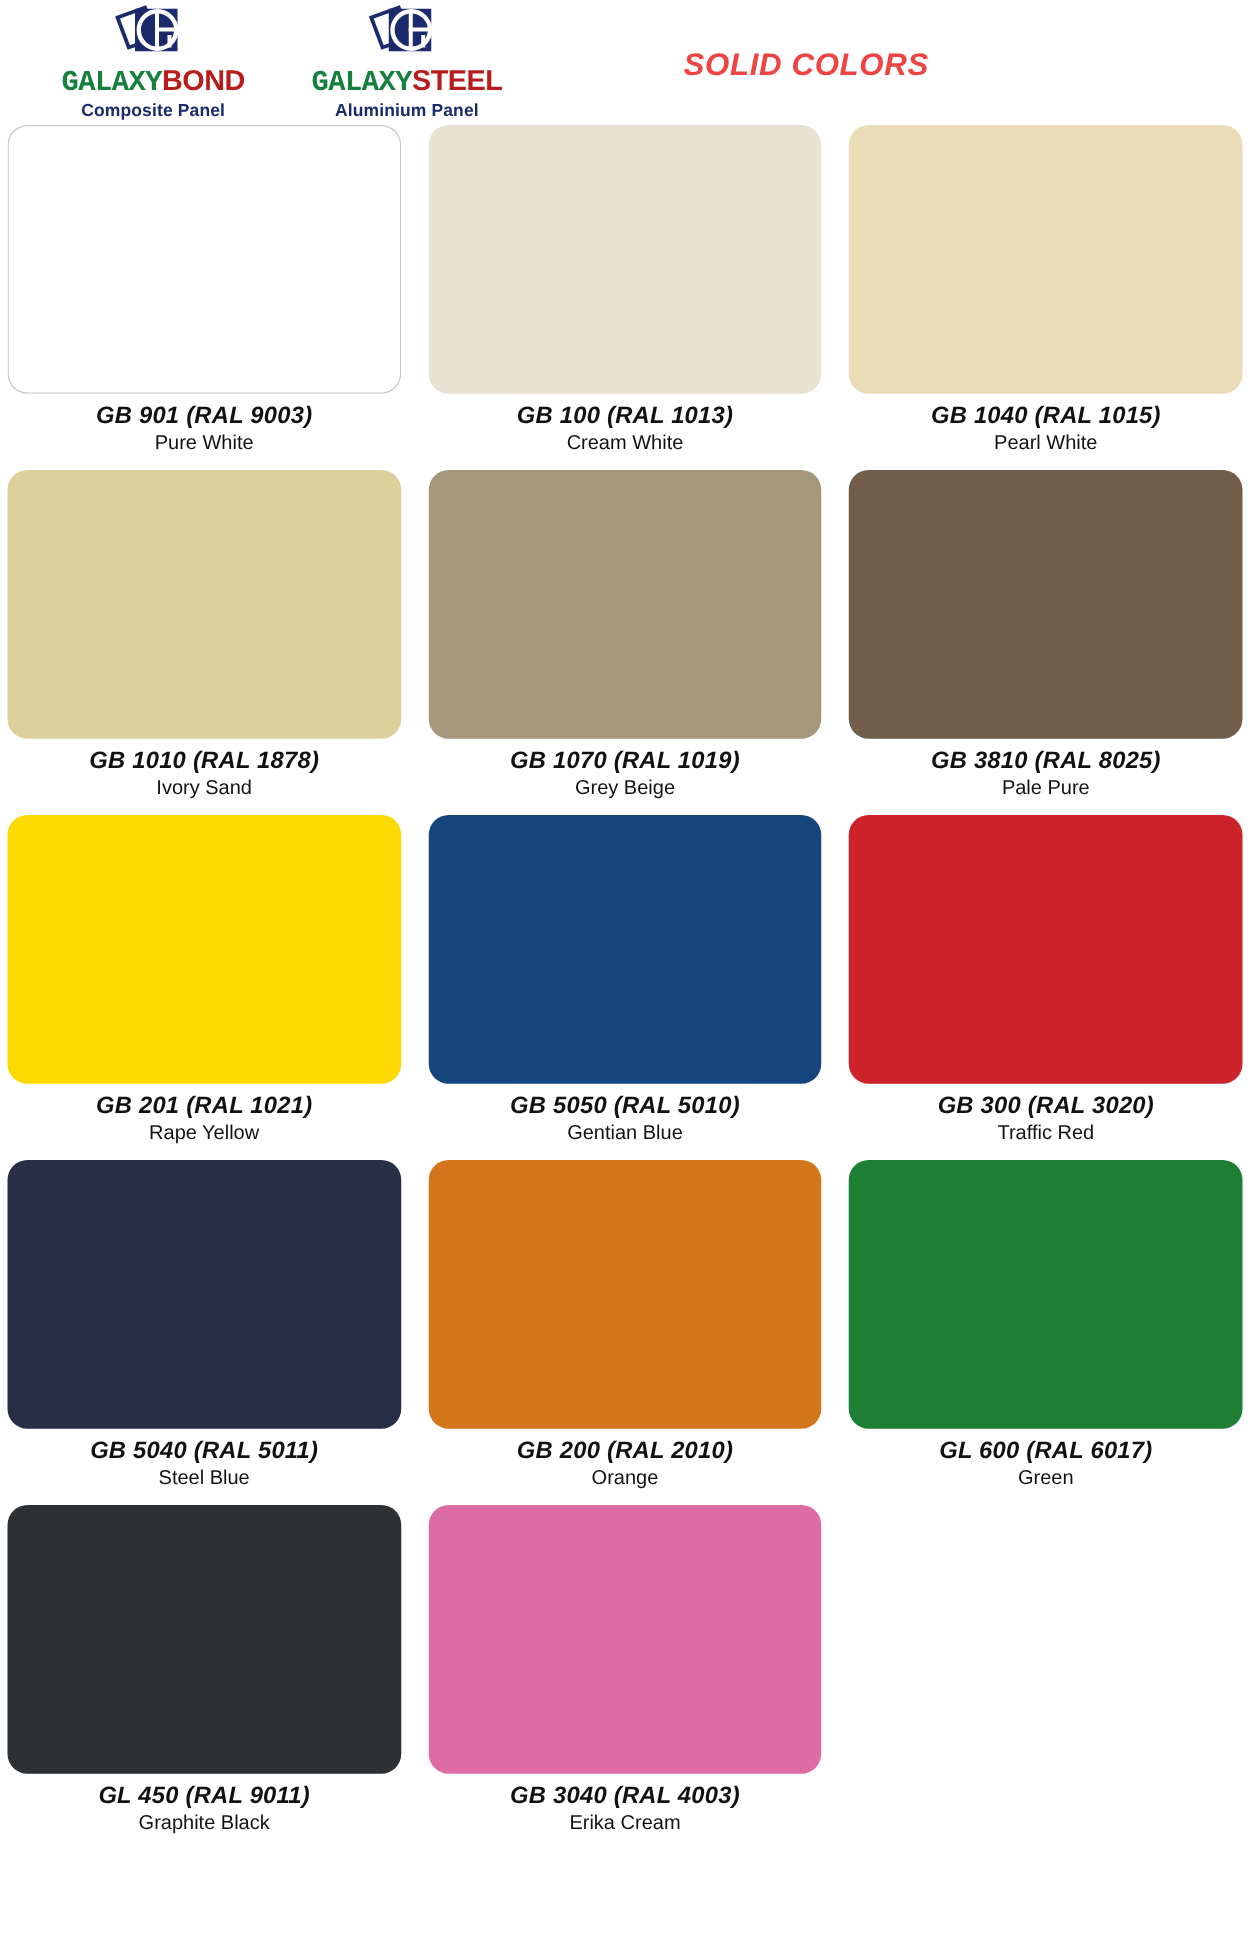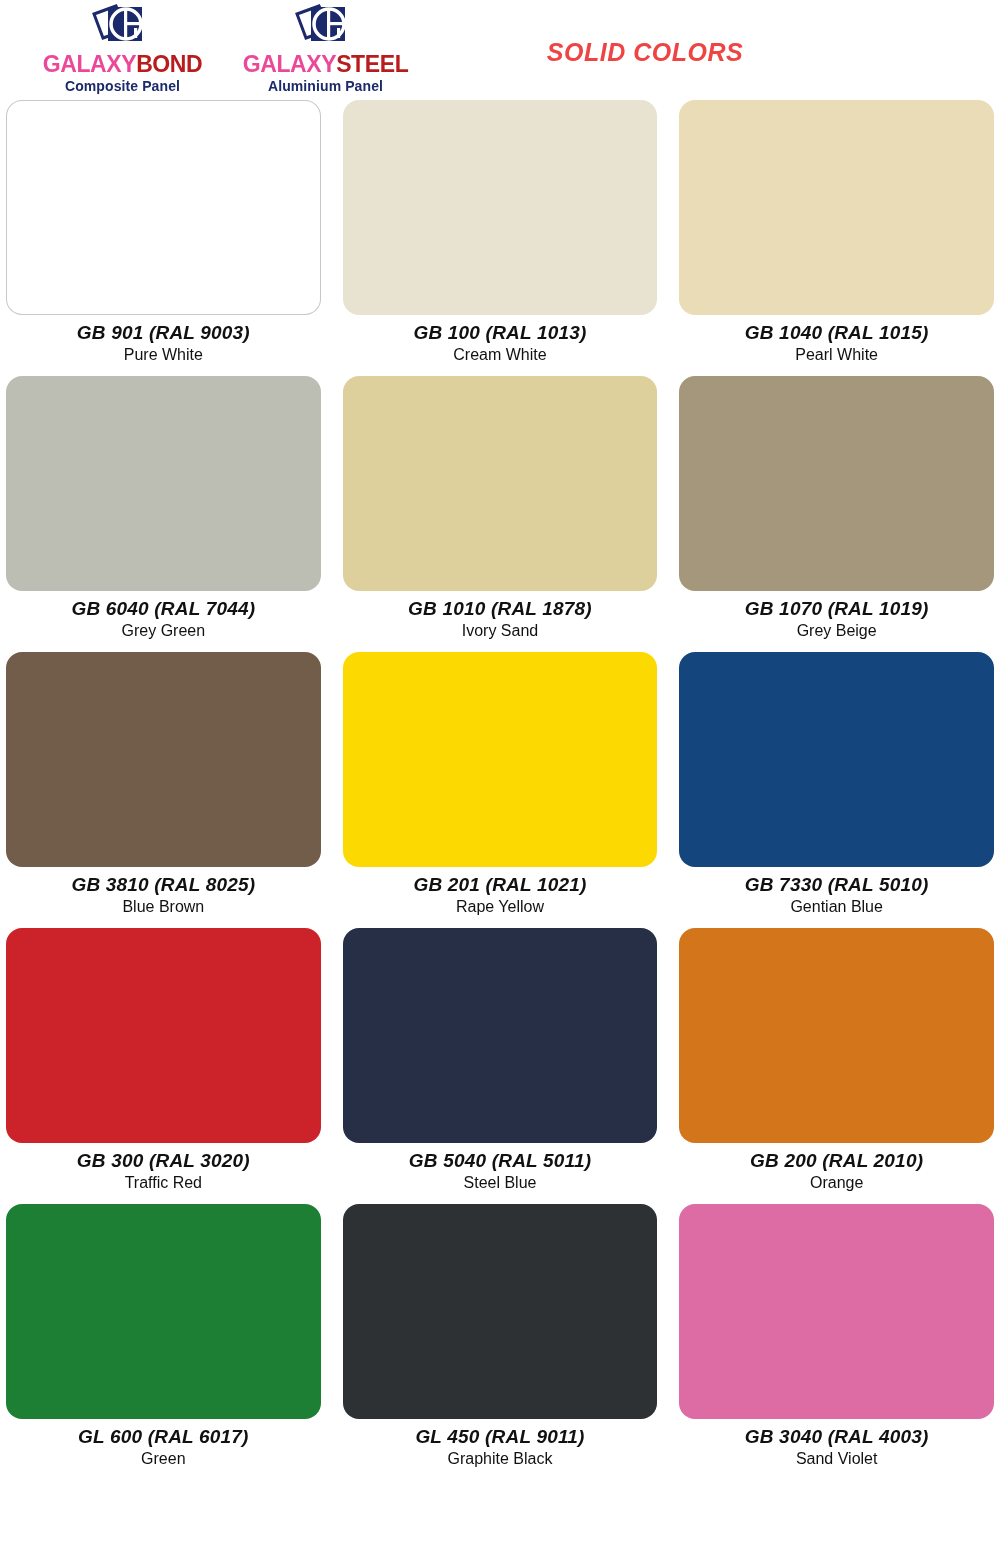--- a/index.html
+++ b/index.html
@@ -42,21 +42,21 @@
   }
   .logo-wordmark {
     font-family: "Liberation Sans", sans-serif;
     font-weight: bold;
     font-size: 23px;
     letter-spacing: -0.4px;
     line-height: 1;
     white-space: nowrap;
     margin-top: 1px;
   }
-  .wm-a { color: #ec4899; }
+  .wm-a { color: #15803d; font-family: Liberation Mono, monospace; }
   .wm-b { color: #b91c1c; }
   .logo-sub {
     font-size: 14px;
     font-weight: bold;
     color: #1b2a6b;
     margin-top: 2px;
     letter-spacing: 0.1px;
   }
   .title {
     position: absolute;
@@ -160,47 +160,42 @@
       <div class="swatch" style="background: rgb(232, 226, 208);"></div>
       <div class="code">GB 100 (RAL 1013)</div>
       <div class="name">Cream White</div>
     </div>
     <div class="cell">
       <div class="swatch" style="background: rgb(233, 220, 182);"></div>
       <div class="code">GB 1040 (RAL 1015)</div>
       <div class="name">Pearl White</div>
     </div>
     <div class="cell">
-      <div class="swatch" style="background: rgb(189, 190, 179);"></div>
-      <div class="code">GB 6040 (RAL 7044)</div>
-      <div class="name">Grey Green</div>
-    </div>
-    <div class="cell">
       <div class="swatch" style="background: rgb(221, 208, 156);"></div>
       <div class="code">GB 1010 (RAL 1878)</div>
       <div class="name">Ivory Sand</div>
     </div>
     <div class="cell">
       <div class="swatch" style="background: rgb(164, 151, 123);"></div>
       <div class="code">GB 1070 (RAL 1019)</div>
       <div class="name">Grey Beige</div>
     </div>
     <div class="cell">
       <div class="swatch" style="background: rgb(114, 92, 74);"></div>
       <div class="code">GB 3810 (RAL 8025)</div>
-      <div class="name">Blue Brown</div>
+      <div class="name">Pale Pure</div>
     </div>
     <div class="cell">
       <div class="swatch" style="background: rgb(252, 217, 0);"></div>
       <div class="code">GB 201 (RAL 1021)</div>
       <div class="name">Rape Yellow</div>
     </div>
     <div class="cell">
       <div class="swatch" style="background: rgb(20, 69, 124);"></div>
-      <div class="code">GB 7330 (RAL 5010)</div>
+      <div class="code">GB 5050 (RAL 5010)</div>
       <div class="name">Gentian Blue</div>
     </div>
     <div class="cell">
       <div class="swatch" style="background: rgb(204, 34, 41);"></div>
       <div class="code">GB 300 (RAL 3020)</div>
       <div class="name">Traffic Red</div>
     </div>
     <div class="cell">
       <div class="swatch" style="background: rgb(38, 47, 69);"></div>
       <div class="code">GB 5040 (RAL 5011)</div>
@@ -217,15 +212,15 @@
       <div class="name">Green</div>
     </div>
     <div class="cell">
       <div class="swatch" style="background: rgb(45, 49, 52);"></div>
       <div class="code">GL 450 (RAL 9011)</div>
       <div class="name">Graphite Black</div>
     </div>
     <div class="cell">
       <div class="swatch" style="background: rgb(221, 107, 164);"></div>
       <div class="code">GB 3040 (RAL 4003)</div>
-      <div class="name">Sand Violet</div>
+      <div class="name">Erika Cream</div>
     </div>
   </div>
 
 </body></html>

